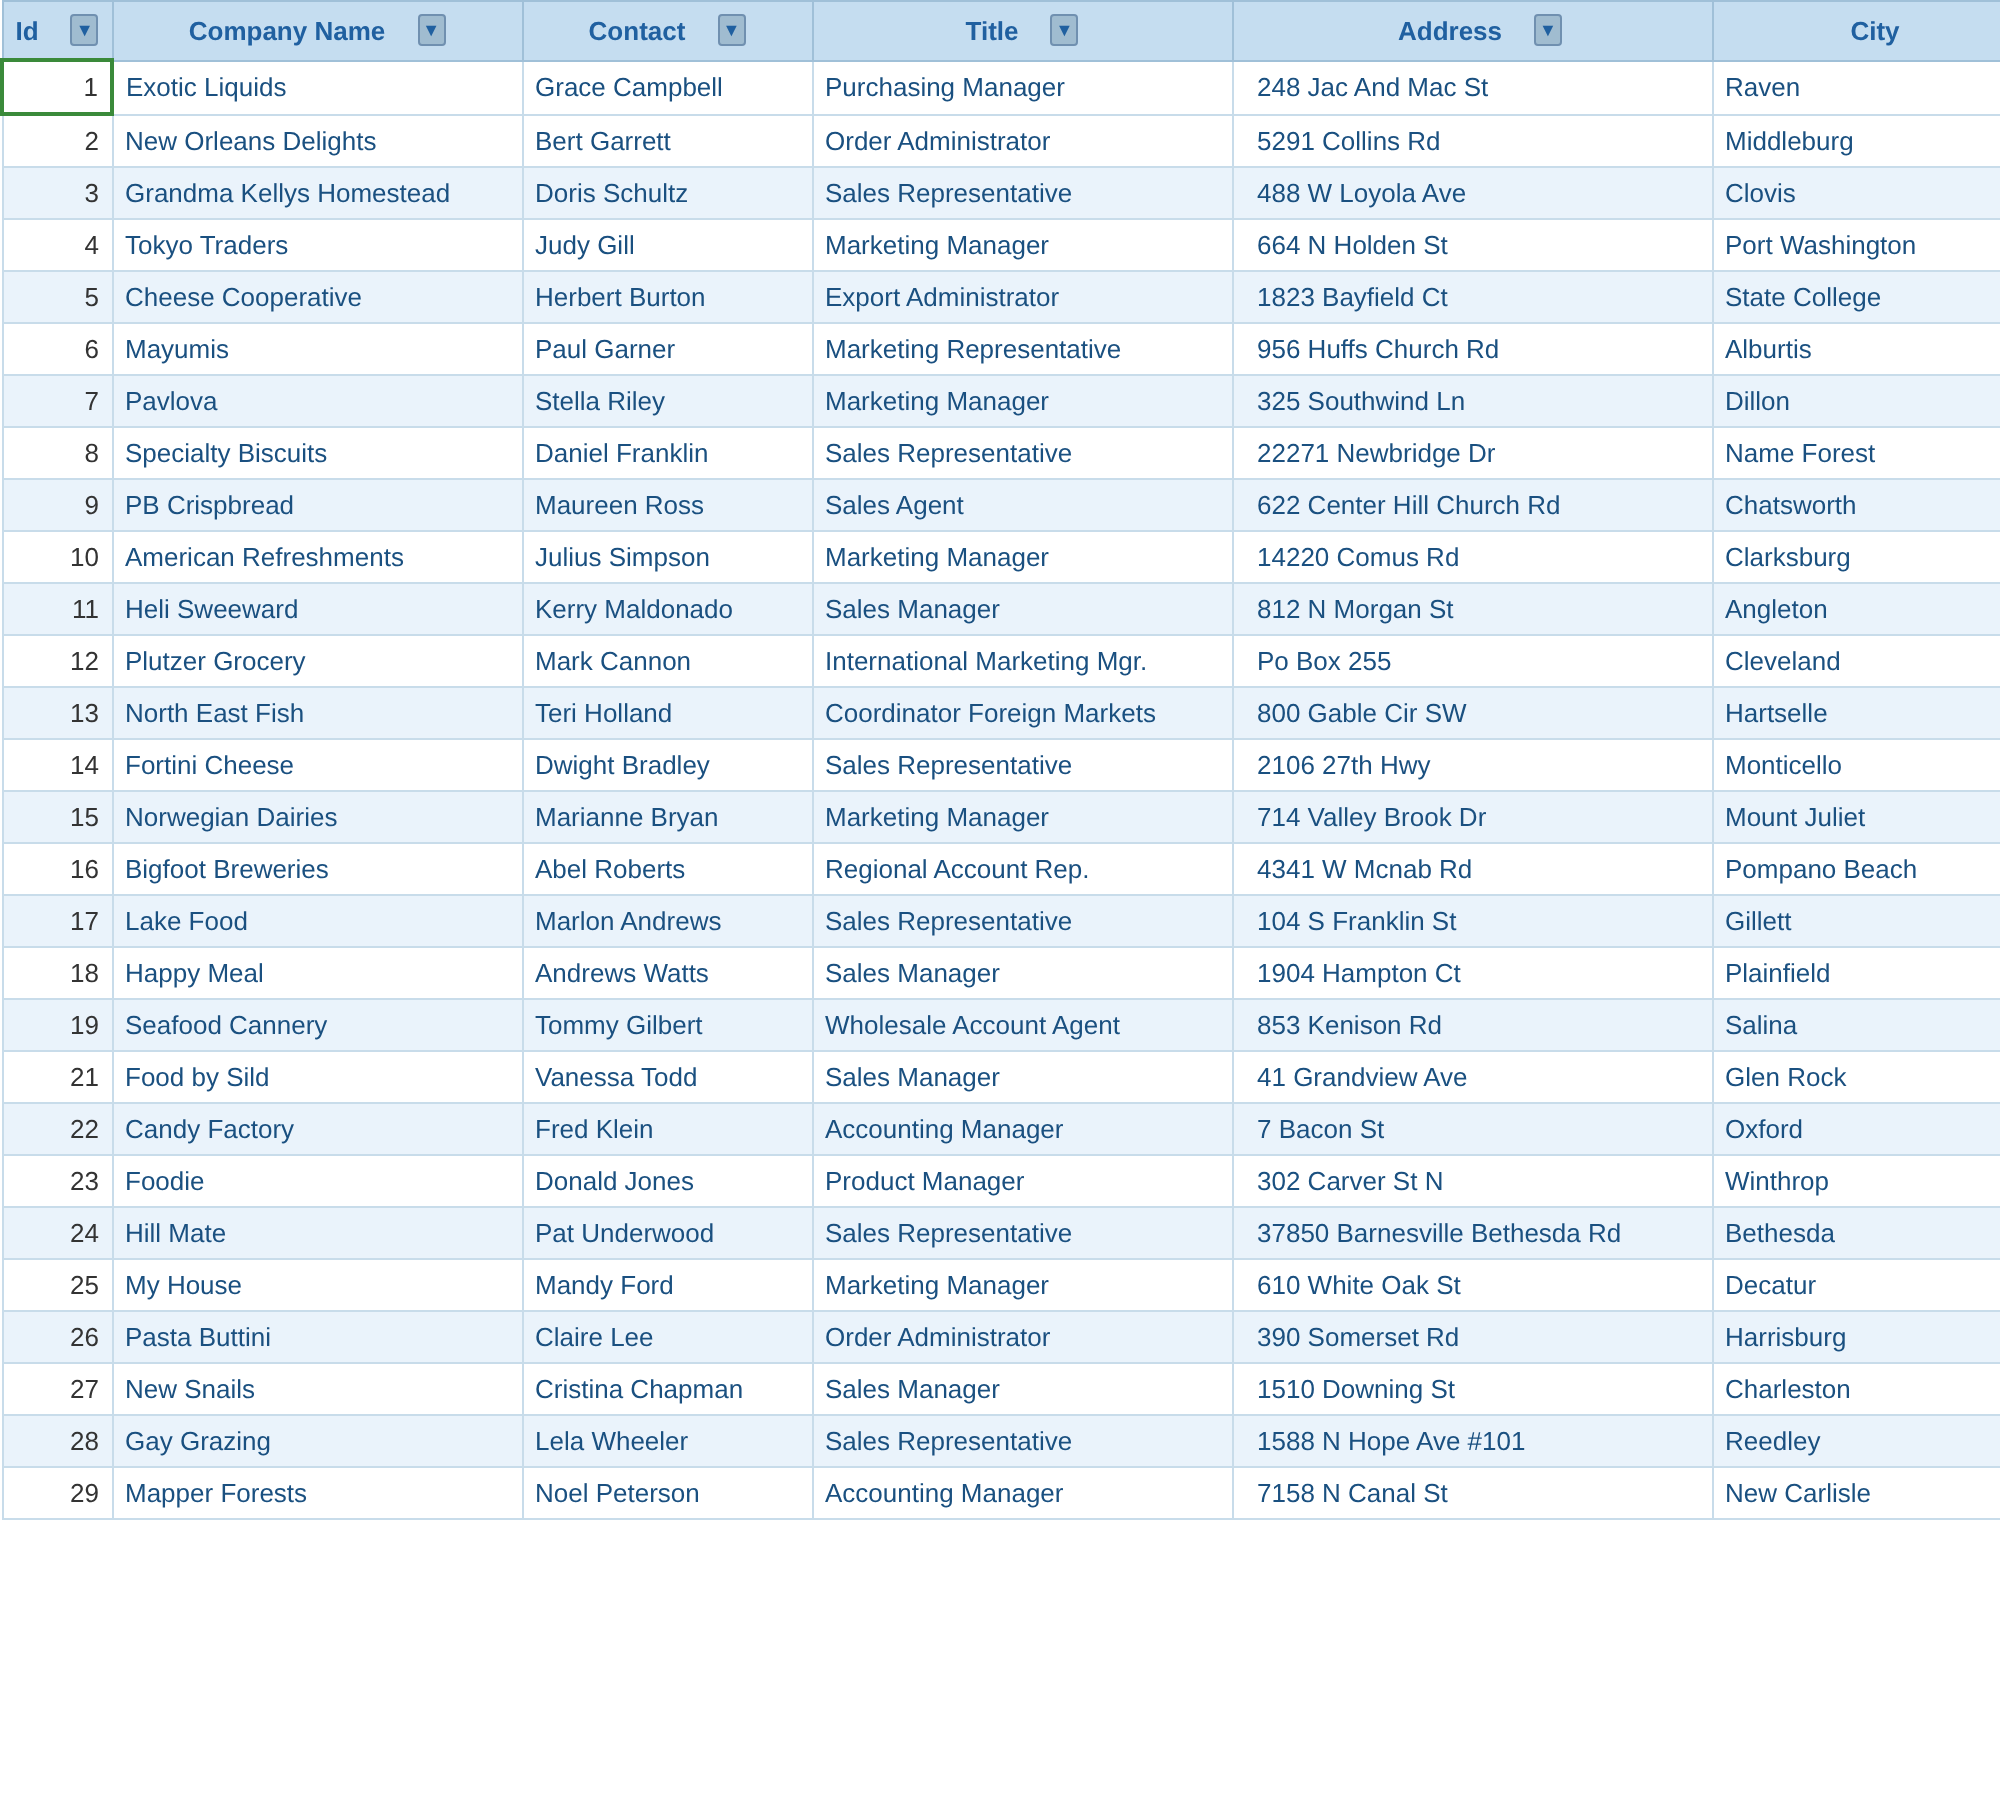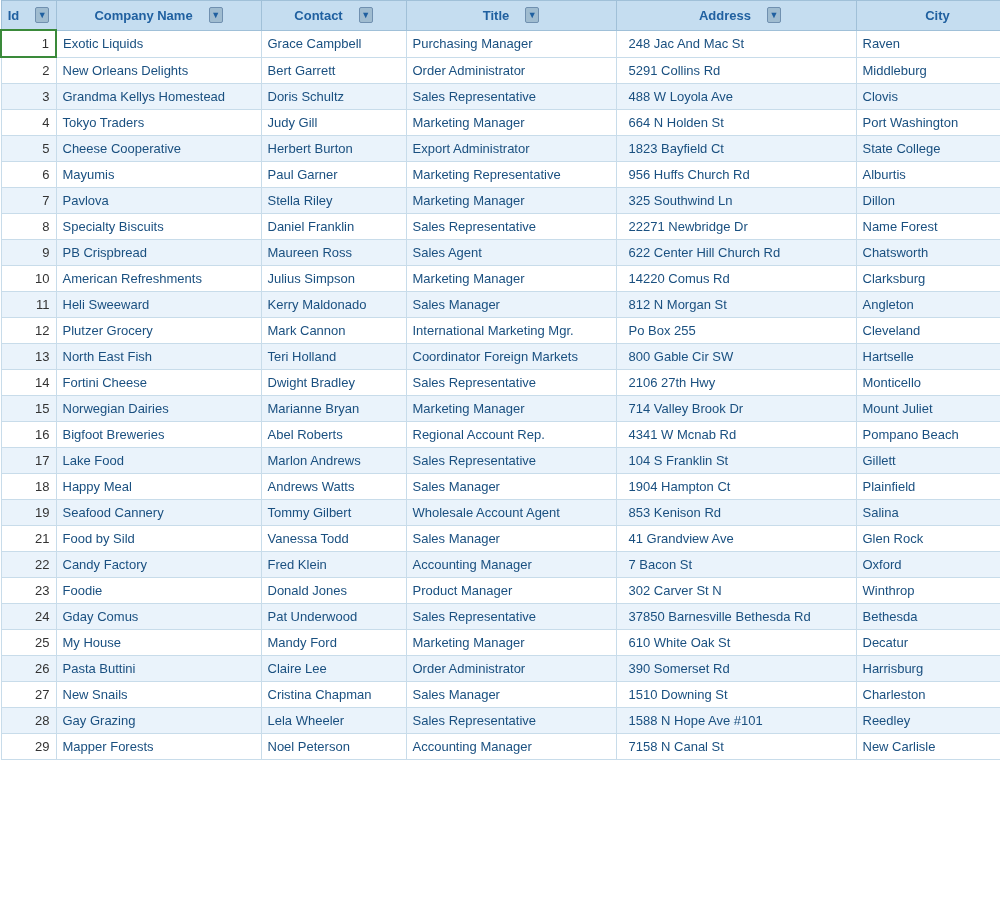--- a/index.html
+++ b/index.html
@@ -305,21 +305,21 @@
         <tr>
           <td class="id-col col-id">23</td>
           <td class="col-company">Foodie</td>
           <td class="col-contact">Donald Jones</td>
           <td class="col-title">Product Manager</td>
           <td class="col-address">302 Carver St N</td>
           <td class="col-city">Winthrop</td>
         </tr>
         <tr>
           <td class="id-col col-id">24</td>
-          <td class="col-company">Gday Comus</td>
+          <td class="col-company">Hill Mate</td>
           <td class="col-contact">Pat Underwood</td>
           <td class="col-title">Sales Representative</td>
           <td class="col-address">37850 Barnesville Bethesda Rd</td>
           <td class="col-city">Bethesda</td>
         </tr>
         <tr>
           <td class="id-col col-id">25</td>
           <td class="col-company">My House</td>
           <td class="col-contact">Mandy Ford</td>
           <td class="col-title">Marketing Manager</td>

